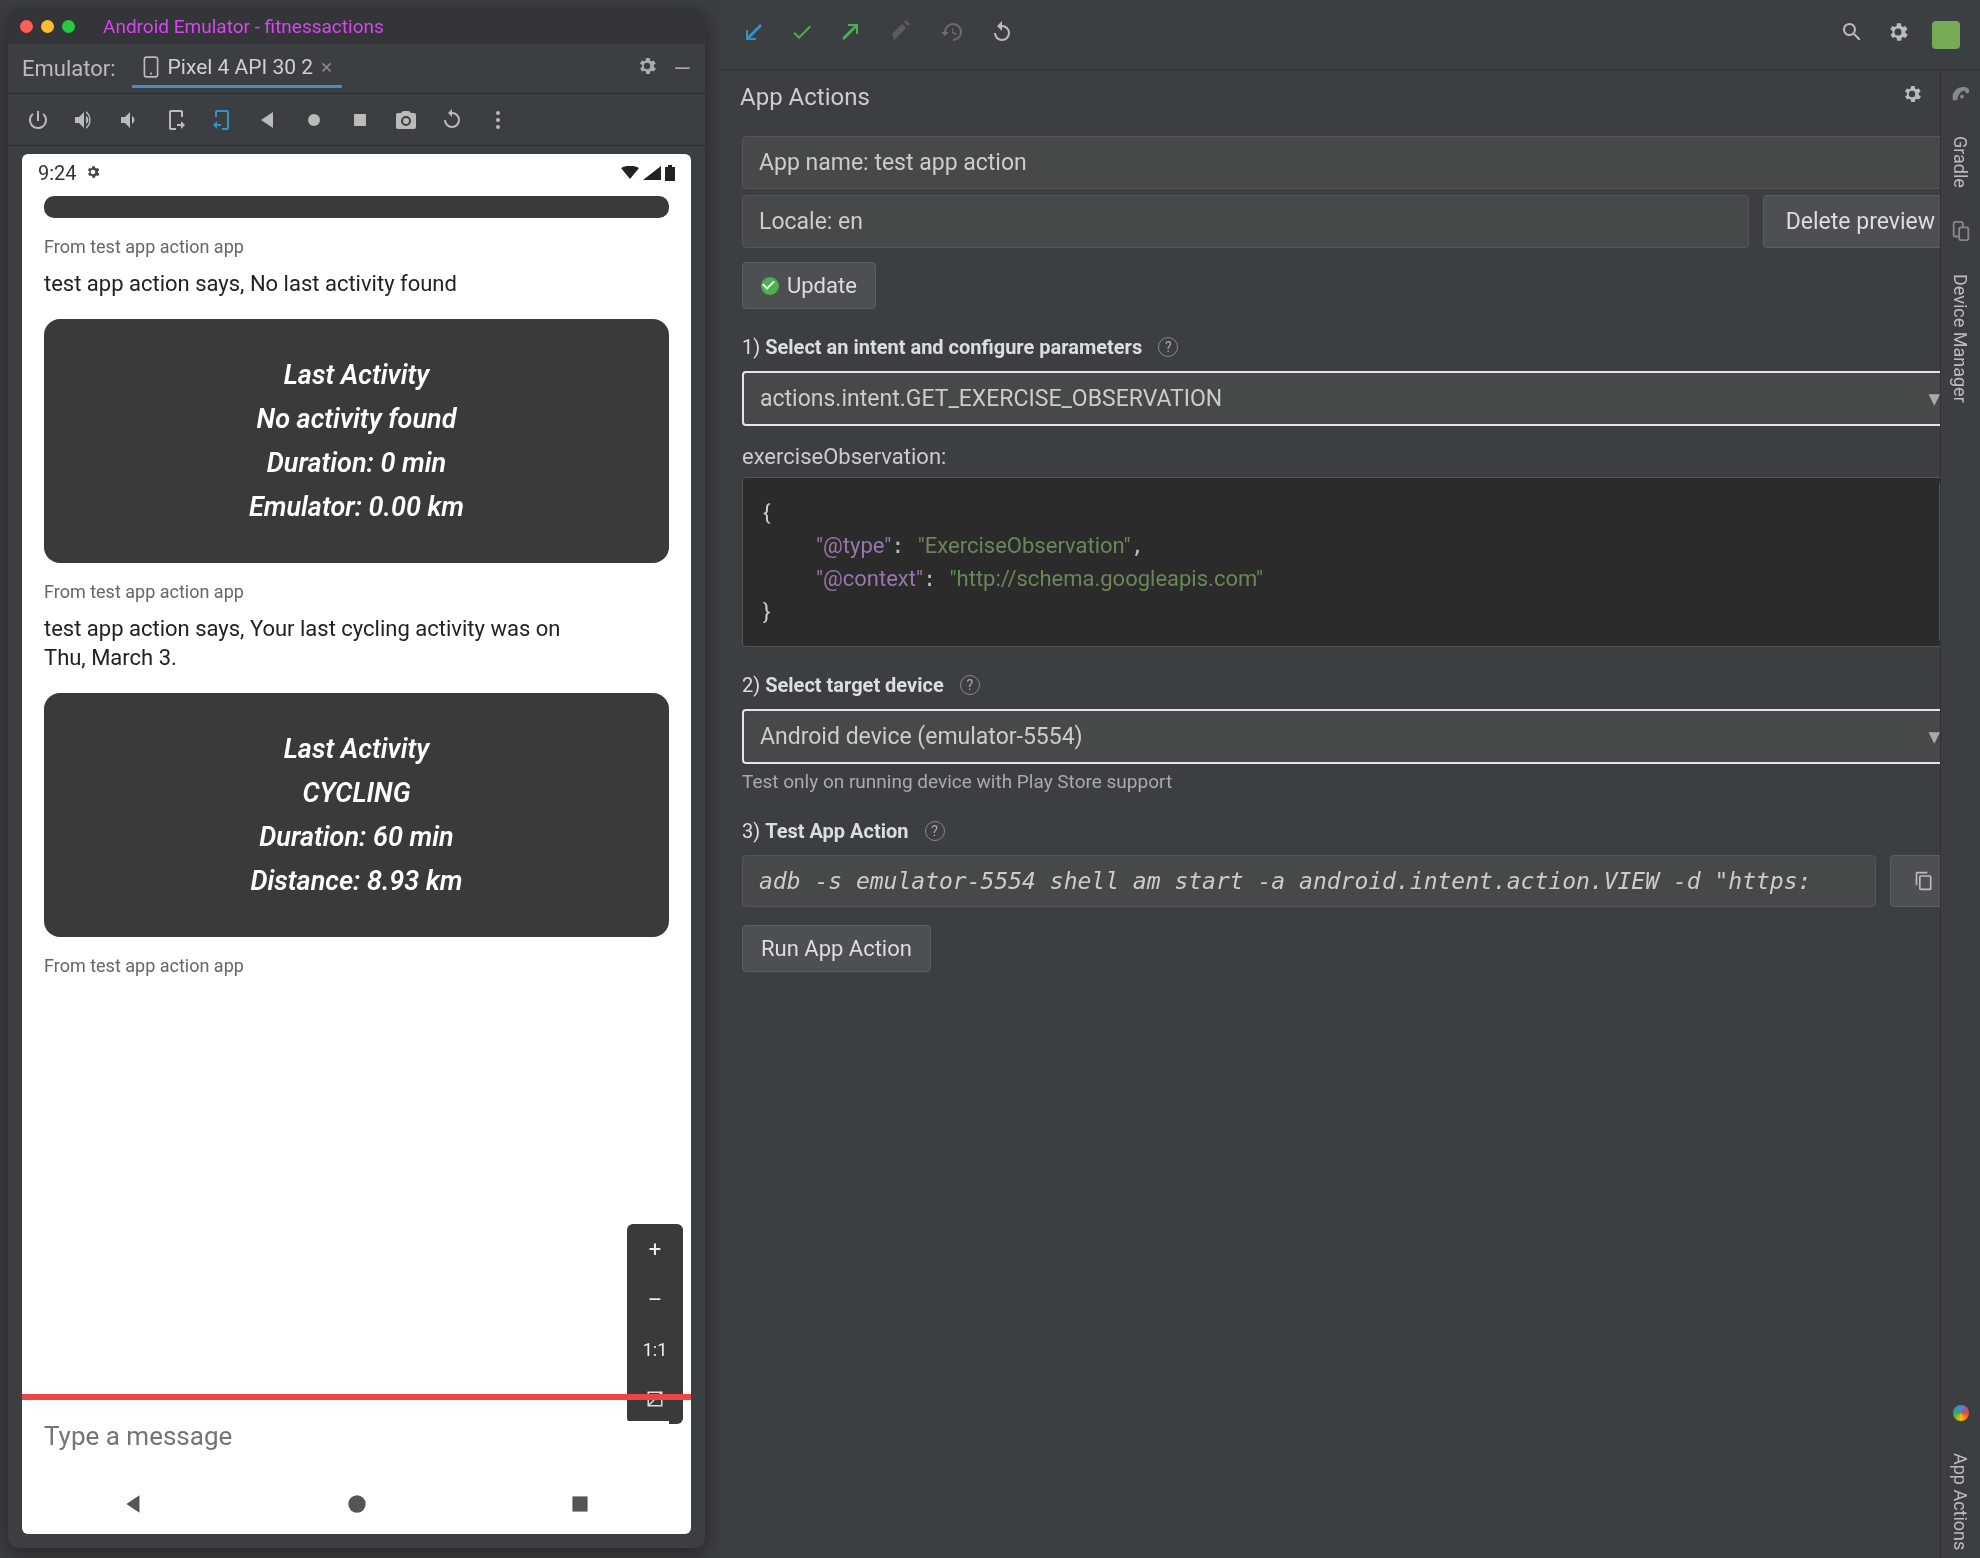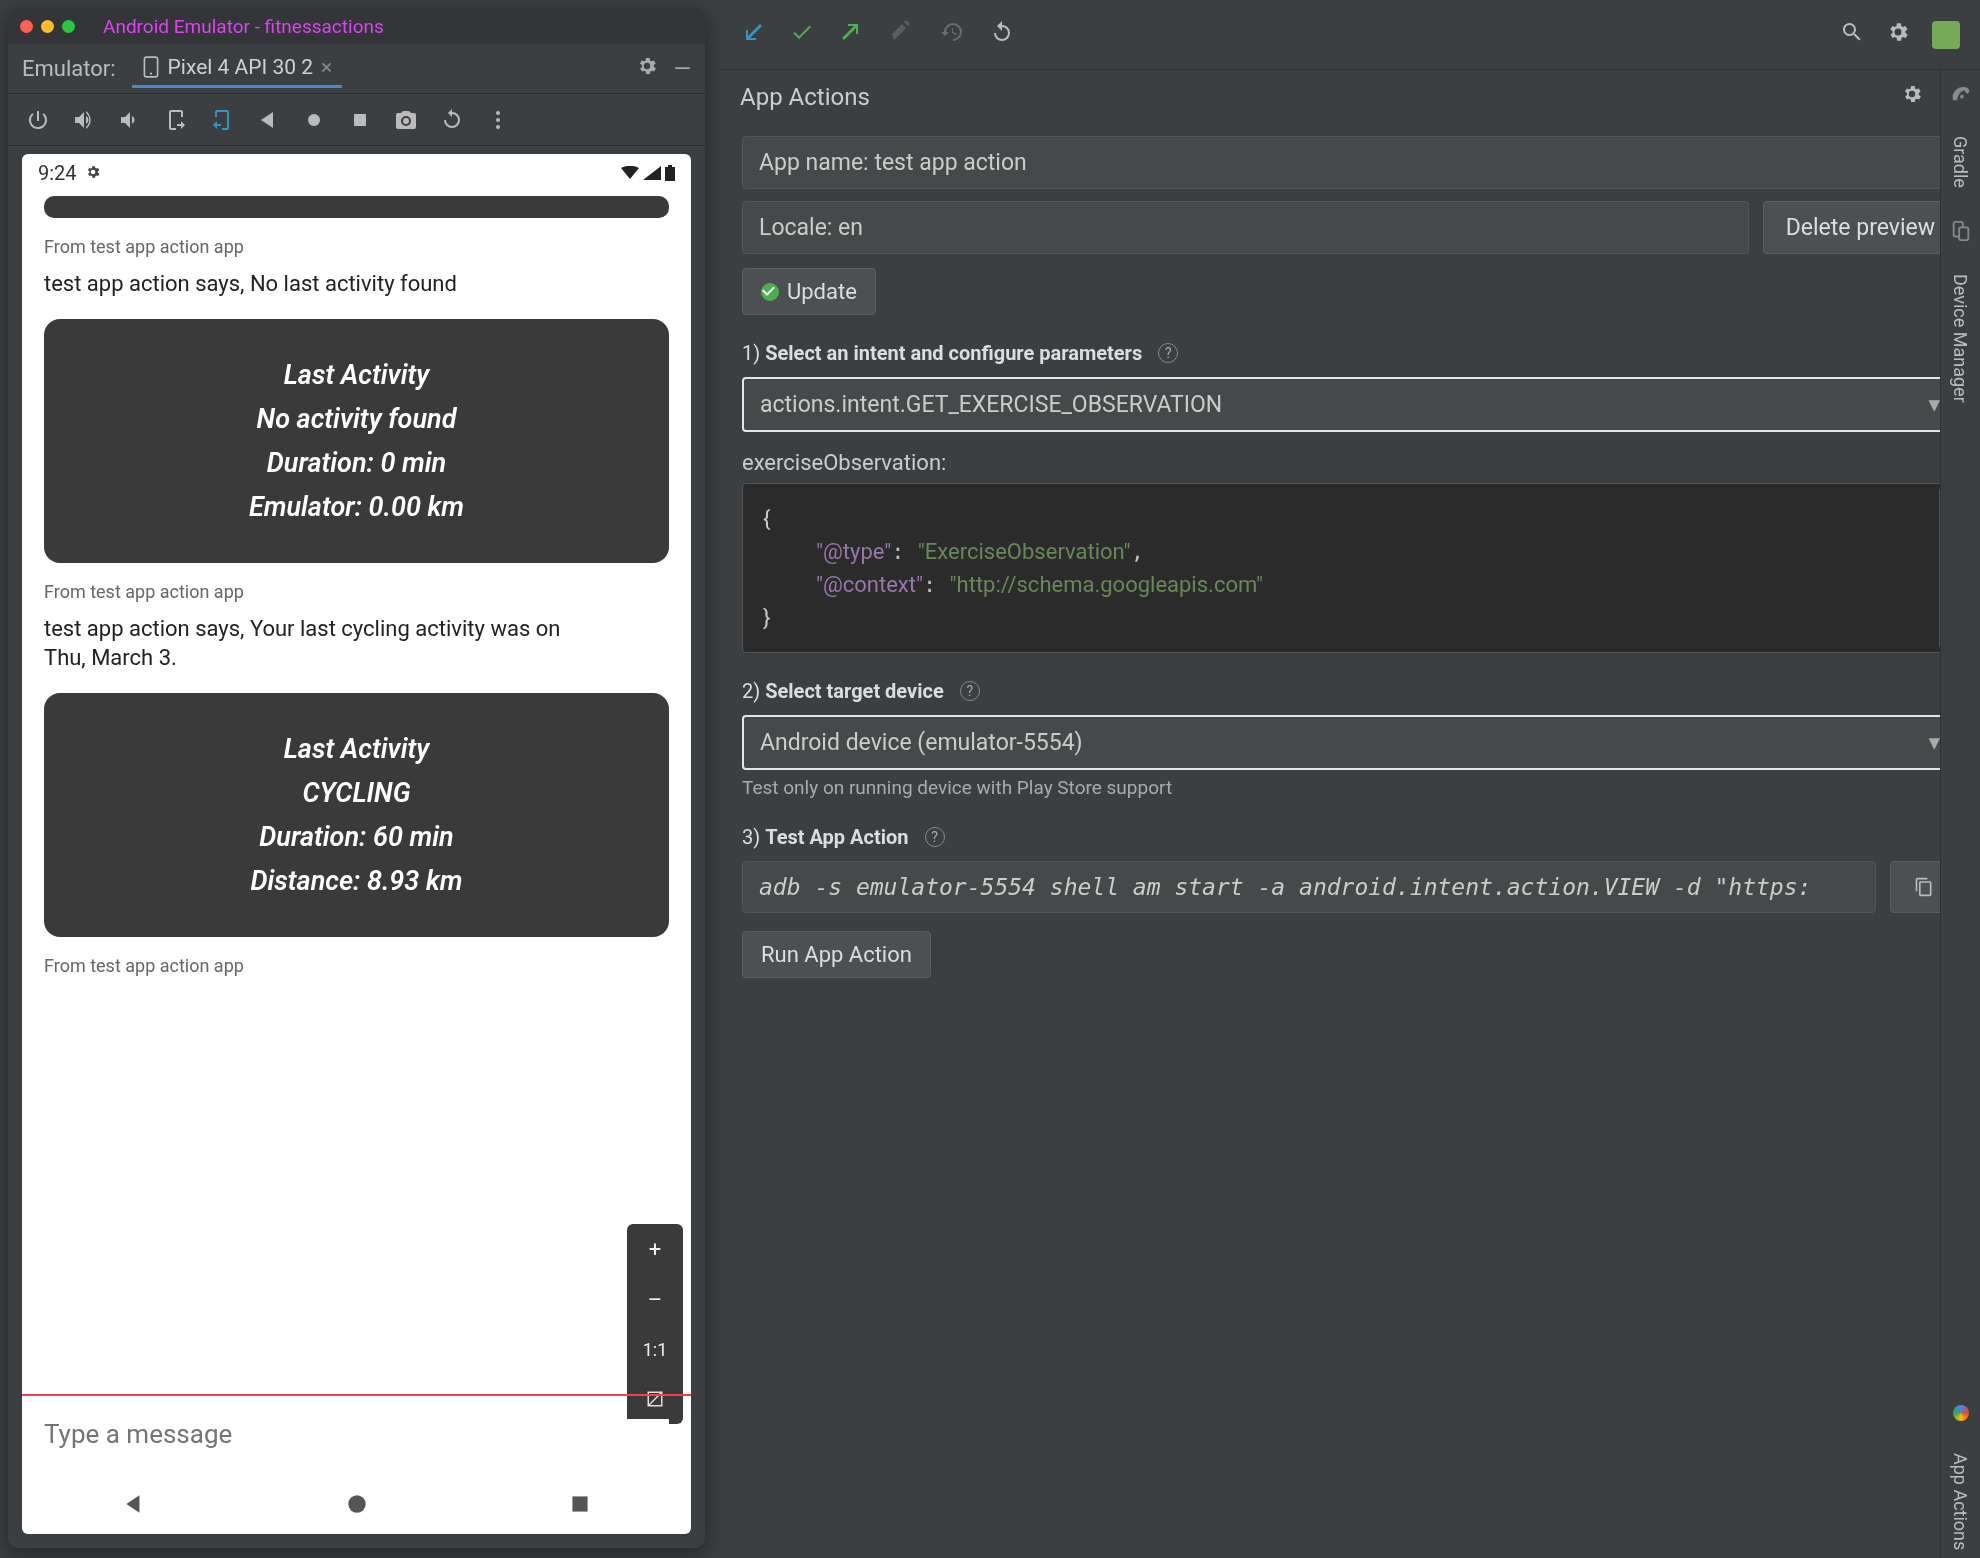--- a/index.html
+++ b/index.html
@@ -27,36 +27,36 @@
 .statusbar .right { margin-left:auto; display:flex; gap:4px; align-items:center;}
 .phone-content { flex:1; padding:0 22px; overflow:hidden; color:#222; position:relative;}
 .dark-strip { height:22px; background:#3a3a3a; border-radius:10px; margin:4px 0 14px;}
 .from-label { font-size:18px; color:#666; margin:18px 0 12px;}
 .says-text { font-size:22px; color:#222; margin-bottom:20px; line-height:1.35;}
 .activity-card { background:#3a3a3a; color:#fff; border-radius:16px; padding:28px 20px; text-align:center;}
 .activity-card div { font-size:27px; font-style:italic; font-weight:600; margin:12px 0;}
 .zoom-ctrl { position:absolute; right:8px; bottom:110px; width:56px; background:#3a3a3a; border-radius:6px; display:flex; flex-direction:column; align-items:center; color:#eee;}
 .zoom-ctrl div { height:50px; display:flex; align-items:center; justify-content:center; width:100%; font-size:22px; cursor:pointer;}
 .zoom-ctrl .ratio{font-size:18px;}
-.compose { position:absolute; bottom:62px; left:0; right:0; height:78px; border-top:2px solid #ef4444; display:flex; align-items:center; padding:0 22px;}
+.compose { position:absolute; bottom:62px; left:0; right:0; height:78px; border-top:6px solid #ef4444; display:flex; align-items:center; padding:0 22px;}
 .compose input { border:none; outline:none; font-size:26px; color:#888; width:100%;}
 .navbar { position:absolute; bottom:0; left:0; right:0; height:60px; display:flex; justify-content:space-around; align-items:center;}
 .navbar .navbtn { width:26px; height:26px; color:#555; }
 
 
 .ide { position:absolute; left:720px; top:0; right:0; bottom:0; background:#3c3f41; display:flex; flex-direction:column;}
 .ide-top { height:70px; display:flex; align-items:center; gap:26px; padding:0 20px; border-bottom:1px solid #323232;}
 .ide-top .glyph { font-size:26px; cursor:pointer;}
 .ide-top .right { margin-left:auto; display:flex; gap:22px; align-items:center;}
 .avatar { width:28px; height:28px; background:#7a5; border-radius:4px;}
 
 .aa-header { height:54px; display:flex; align-items:center; padding:0 20px; font-size:24px; color:#ccc;}
 .aa-header .right{margin-left:auto; display:flex; gap:18px;}
 .aa-body { padding:12px 22px 22px; flex:1; overflow:auto;}
-.row { display:flex; gap:14px; margin-bottom:12px; }
+.row { display:flex; gap:14px; margin-bottom:6px; }
 .field { flex:1; background:#45494a; border:1px solid #555; border-radius:4px; padding:12px 16px; font-size:23px; color:#ccc;}
 .btn { background:#4c5052; border:1px solid #5a5e60; color:#ddd; border-radius:4px; padding:12px 22px; font-size:23px; cursor:pointer; display:inline-flex; align-items:center; gap:8px;}
 .btn.small{padding:10px 18px; font-size:22px;}
 .check { width:18px; height:18px; border-radius:50%; background:#4caf50; display:inline-block; position:relative;}
 .check::after{content:""; position:absolute; left:4px; top:1px; width:5px; height:9px; border:2px solid #fff; border-top:none; border-left:none; transform:rotate(45deg);}
 .step-label { font-size:20px; color:#ddd; margin:26px 0 12px; display:flex; align-items:center; gap:16px;}
 .step-label b{font-weight:700;}
 .help { width:20px; height:20px; border:1px solid #888; border-radius:50%; display:inline-flex; align-items:center; justify-content:center; font-size:14px; color:#aaa;}
 .select { background:#45494a; border:2px solid #e5e5e5; border-radius:4px; padding:12px 16px; font-size:23px; color:#ccc; display:flex; align-items:center; justify-content:space-between;text-align:right;}
 .chev{color:#aaa;}

